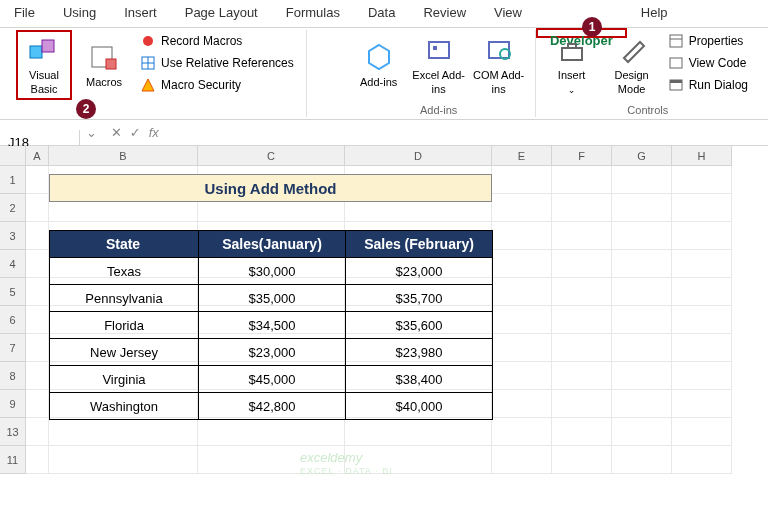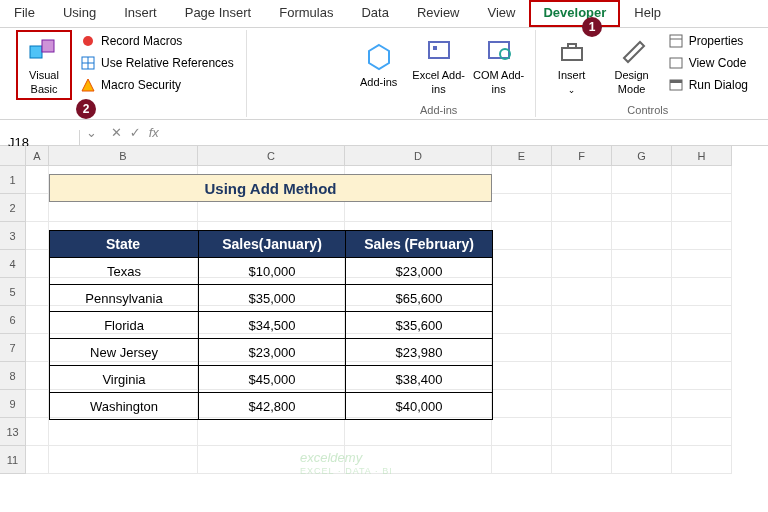--- a/index.html
+++ b/index.html
@@ -1,21 +1,21 @@
 <!DOCTYPE html>
 <html><head>
 <meta charset="utf-8">
 <style>
 * { margin: 0; padding: 0; box-sizing: border-box; font-family: 'Segoe UI', sans-serif; }
 body { background: #fff; width: 768px; height: 512px; overflow: hidden; position: relative; }
 
 .ribbon-tabs { display: flex; height: 28px; background: #fff; border-bottom: 1px solid #d4d4d4; font-size: 13px; }
 .ribbon-tab { padding: 5px 14px; cursor: pointer; color: #333; }
 .ribbon-tab.active { border-bottom: 3px solid #107c41; color: #107c41; font-weight: 600; }
-.ribbon-tab.highlighted { border: 2px solid #c00000; padding: 3px 12px; }
+.ribbon-tab.highlighted { border: 2px solid #c00000; padding: 3px 12px; margin-top: 28px; }
 
 .ribbon-content { height: 92px; background: #fff; border-bottom: 1px solid #d4d4d4; display: flex; padding: 2px 8px; }
 .ribbon-group { display: flex; flex-direction: column; padding: 0 8px; border-right: 1px solid #e0e0e0; }
 .ribbon-group-body { display: flex; flex: 1; gap: 4px; }
 .ribbon-group-label { text-align: center; font-size: 11px; color: #666; padding: 1px 0; }
 
 .big-button { display: flex; flex-direction: column; align-items: center; justify-content: center; width: 56px; height: 70px; cursor: pointer; font-size: 11px; text-align: center; line-height: 1.2; gap: 3px;}
 .big-button.boxed { border: 2px solid #c00000; }
 .small-button { display: flex; align-items: center; gap: 5px; cursor: pointer; font-size: 12px; padding: 2px 4px; height: 22px; }
 .vert-stack { display: flex; flex-direction: column; justify-content: flex-start; }
@@ -47,21 +47,21 @@
 .watermark { position: absolute; left: 300px; top: 450px; color: #b8e0b8; font-size: 13px; font-style: italic; opacity: 0.7; }
 .watermark-sub { position: absolute; left: 300px; top: 466px; color: #b8e0b8; font-size: 9px; opacity: 0.6; letter-spacing: 1px;}
 </style>
 </head>
 <body>
 
 <div class="ribbon-tabs" id="tabs">
     <div class="ribbon-tab">File</div>
     <div class="ribbon-tab">Using</div>
     <div class="ribbon-tab">Insert</div>
-    <div class="ribbon-tab">Page Insert</div>
+    <div class="ribbon-tab">Page Layout</div>
     <div class="ribbon-tab">Formulas</div>
     <div class="ribbon-tab">Data</div>
     <div class="ribbon-tab">Review</div>
     <div class="ribbon-tab">View</div>
     <div class="ribbon-tab active highlighted">Developer</div>
     <div class="ribbon-tab">Help</div>
   </div>
 
 <div class="callout" style="left:582px; top:17px;">1</div>
 <div class="callout" style="left:76px; top:99px;">2</div>
@@ -70,20 +70,29 @@
   <div class="ribbon-group">
     <div class="ribbon-group-body">
       <div class="big-button boxed">
         <span class="icon-box">
             <svg width="32" height="28">
               <rect x="2" y="10" width="12" height="12" fill="#4fc3f7" stroke="#0277bd"></rect>
               <rect x="14" y="4" width="12" height="12" fill="#ce93d8" stroke="#7b1fa2"></rect>
             </svg>
           </span>
         <span>Visual Basic</span>
+      </div>
+      <div class="big-button">
+        <span class="icon-box">
+            <svg width="32" height="28">
+              <rect x="4" y="4" width="20" height="20" fill="#fff" stroke="#666"></rect>
+              <rect x="18" y="16" width="10" height="10" fill="#e57373" stroke="#c62828"></rect>
+            </svg>
+          </span>
+        <span>Macros</span>
       </div>
       <div class="vert-stack">
         <div class="small-button">
             <span class="icon-sm">
               <svg width="14" height="14">
                 <circle cx="7" cy="7" r="5" fill="#e53935"></circle>
               </svg>
             </span>
             <span>Record Macros</span>
           </div>
@@ -355,27 +364,27 @@
       <thead>
           <tr id="dthead">
             <th style="width: 149px; padding-left: 8px;">State</th>
             <th style="width: 147px;">Sales(January)</th>
             <th style="width: 147px;">Sales (February)</th>
           </tr>
         </thead>
       <tbody id="dtbody">
           <tr>
             <td>Texas</td>
-            <td>$10,000</td>
+            <td>$30,000</td>
             <td>$23,000</td>
           </tr>
           <tr>
             <td>Pennsylvania</td>
             <td>$35,000</td>
-            <td>$65,600</td>
+            <td>$35,700</td>
           </tr>
           <tr>
             <td>Florida</td>
             <td>$34,500</td>
             <td>$35,600</td>
           </tr>
           <tr>
             <td>New Jersey</td>
             <td>$23,000</td>
             <td>$23,980</td>

